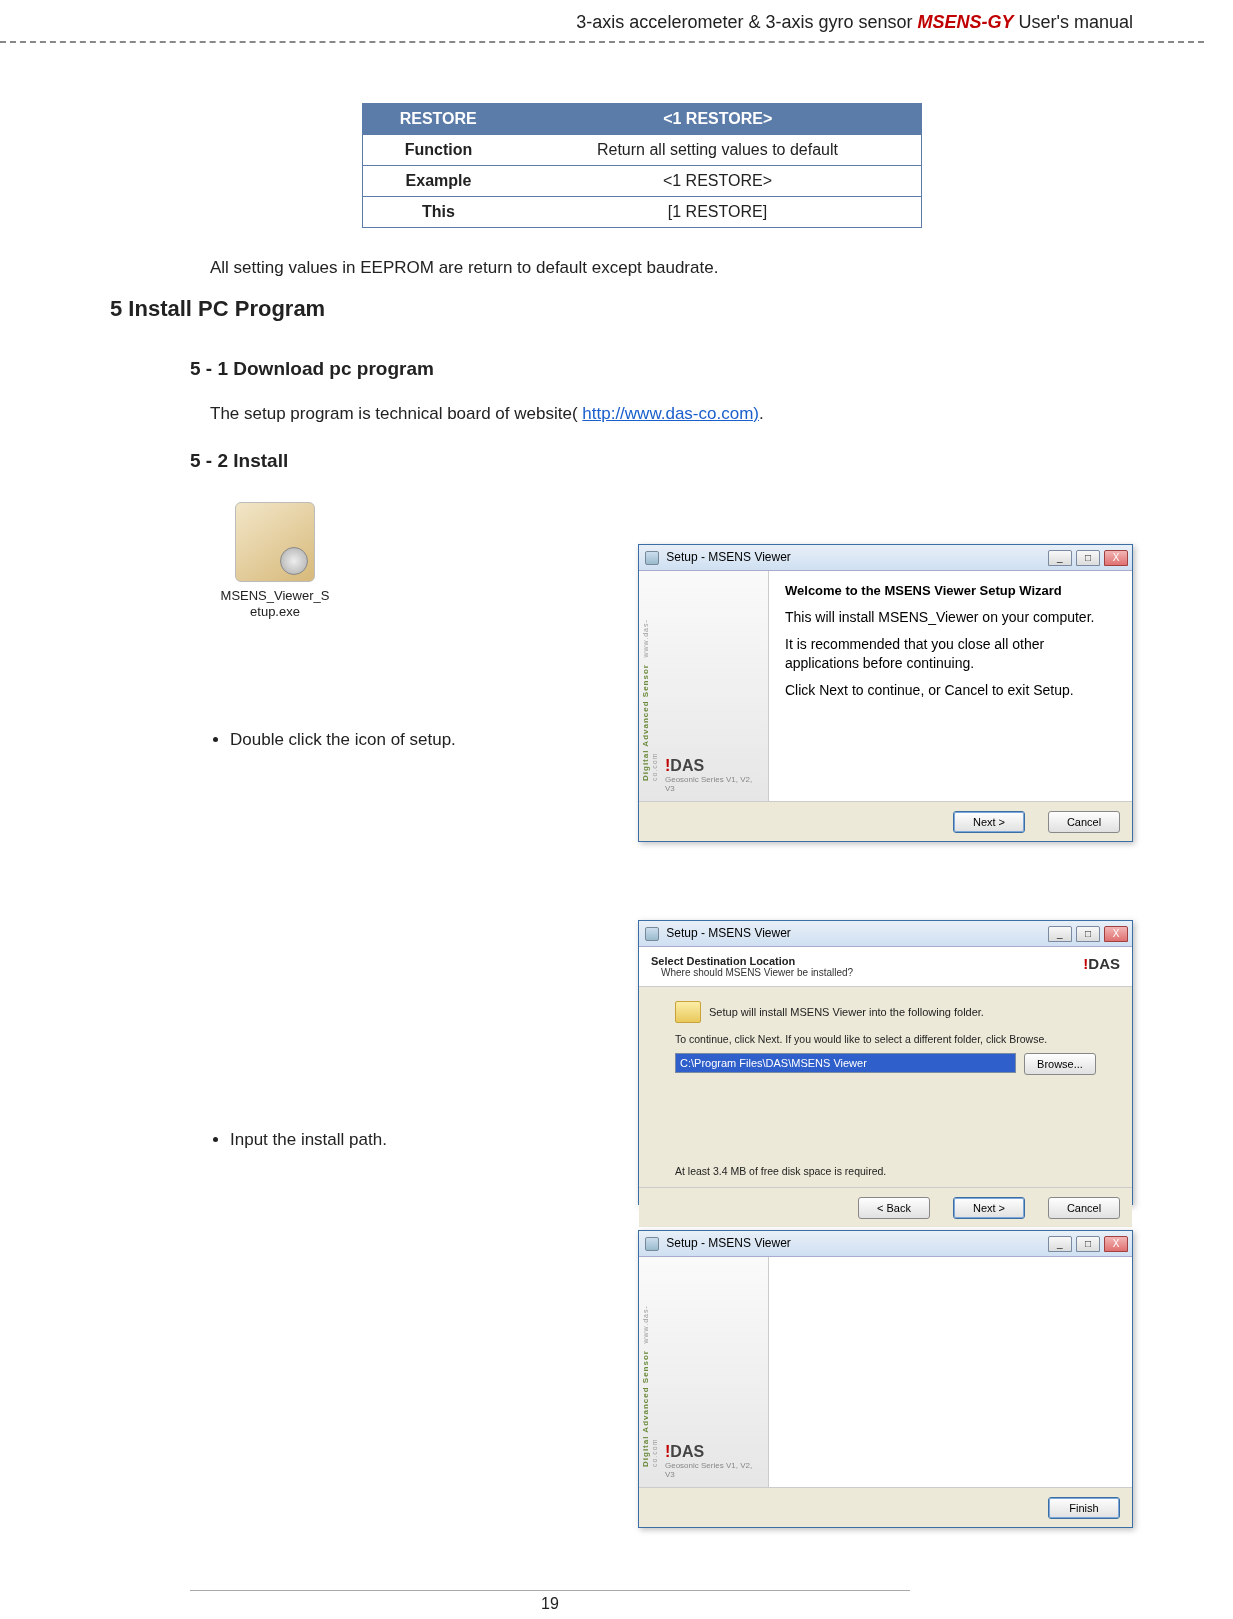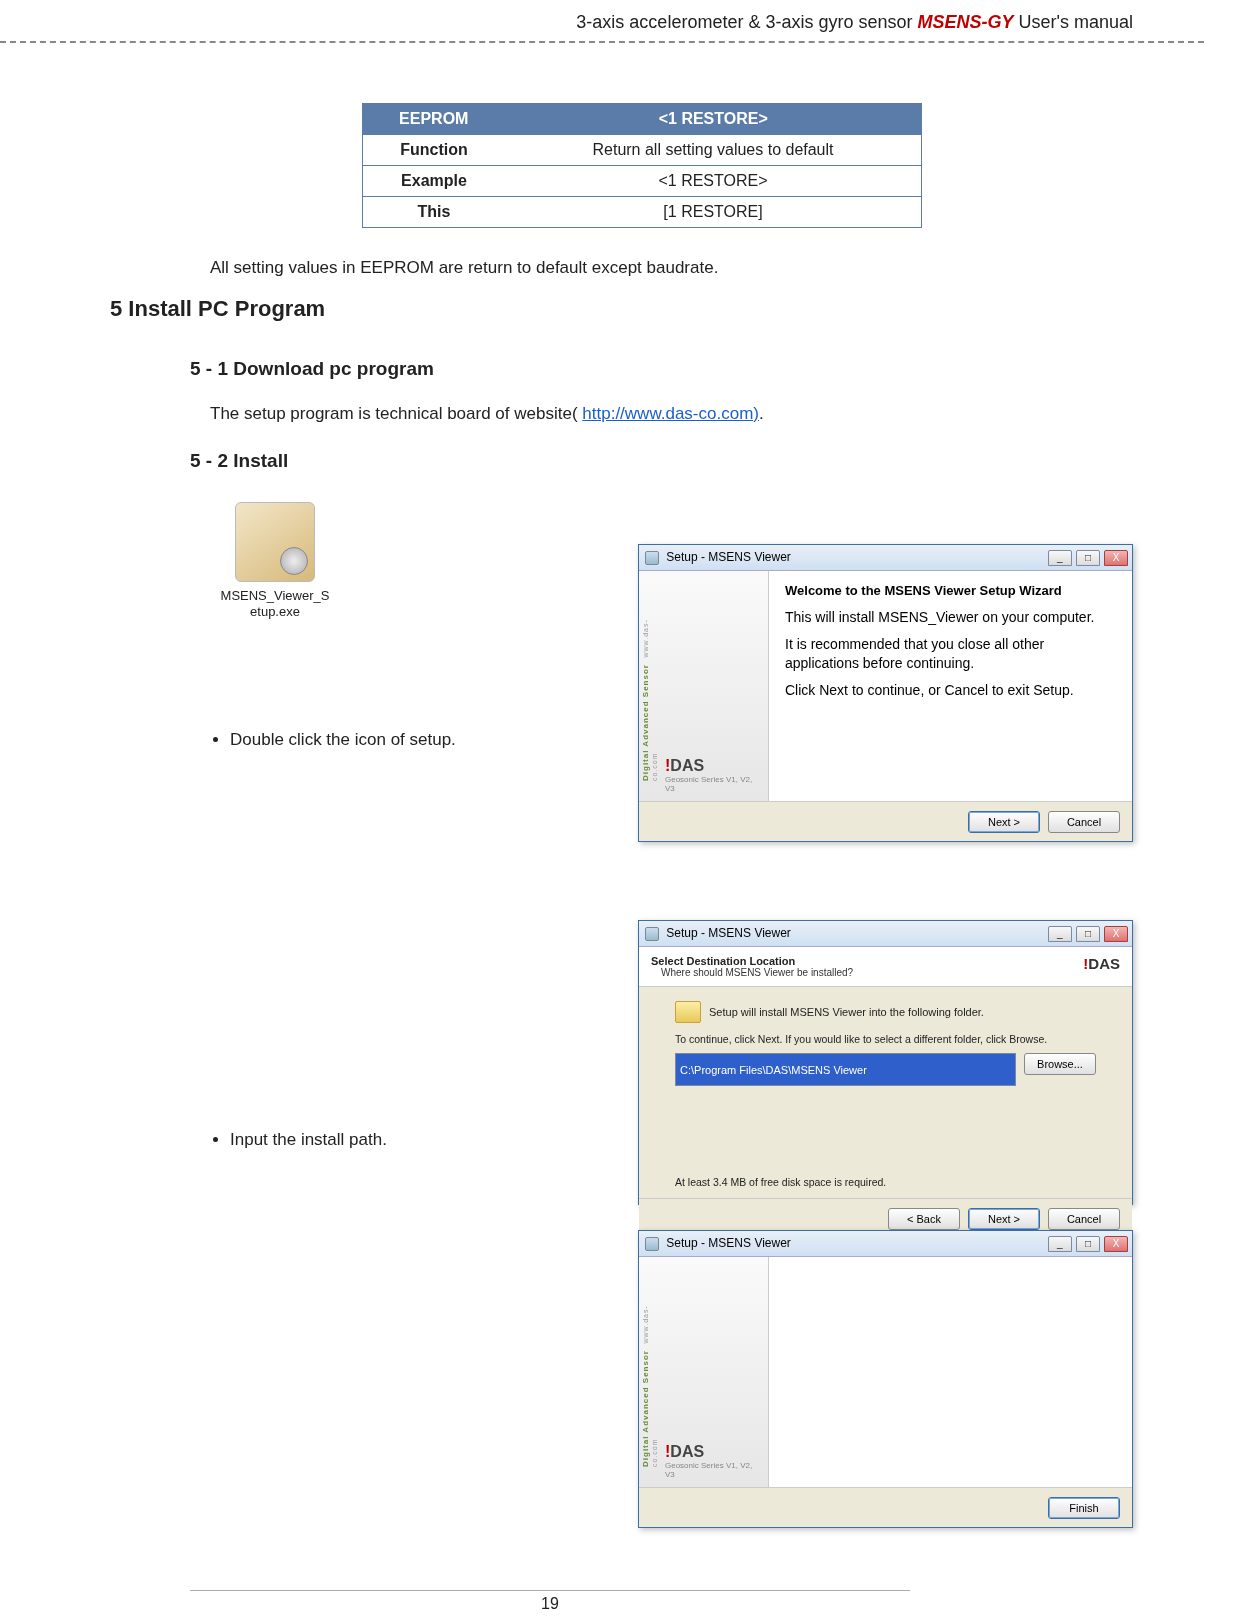--- a/index.html
+++ b/index.html
@@ -214,21 +214,21 @@
     line-height: 1.35;
   }
   .wizard .footer {
     background: #ece9d8;
     height: 40px;
     border-top: 1px solid #ccc;
     display: flex;
     justify-content: flex-end;
     align-items: center;
     padding: 0 12px;
-    gap: 8px;
+    gap: 23px;
   }
   .wizard .btn {
     min-width: 72px;
     height: 22px;
     border: 1px solid #888;
     background: linear-gradient(#fefefe,#e0e0e0);
     font-size: 11px;
     border-radius: 3px;
     cursor: pointer;
   }
@@ -265,21 +265,21 @@
     width: 26px; height: 22px;
     background: linear-gradient(#fceea7,#e8c85a);
     border: 1px solid #c9a23b;
     border-radius: 2px;
   }
   .wizard .body2 .path-row {
     display: flex; gap: 8px; margin-bottom: 90px;
   }
   .wizard .body2 .path-row input[type="text"] {
     flex: 1;
-    height: 33px;
+    height: 20px;
     border: 1px solid #7a8aa0;
     padding: 0 4px;
     font-size: 11px;
     background: #fff;
   }
   .wizard .body2 .path-row input[type="text"].selected {
     background: #2f5fca;
     color: #fff;
   }
   .wizard .body2 .req {
@@ -310,21 +310,21 @@
   <div class="header-line">
     <span class="sensor">3-axis accelerometer &amp; 3-axis gyro sensor </span>
     <span class="model">MSENS-GY</span>
     <span class="manual">  User's manual</span>
   </div>
   <hr class="dashed-hr">
 
   <table class="cmd-table">
     <thead>
       <tr>
-        <th>EEPROM</th>
+        <th>RESTORE</th>
         <th>&lt;1 RESTORE&gt;</th>
       </tr>
     </thead>
     <tbody>
       <tr>
         <td class="label">Function</td>
         <td>Return all setting values to default</td>
       </tr>
       <tr>
         <td class="label">Example</td>

